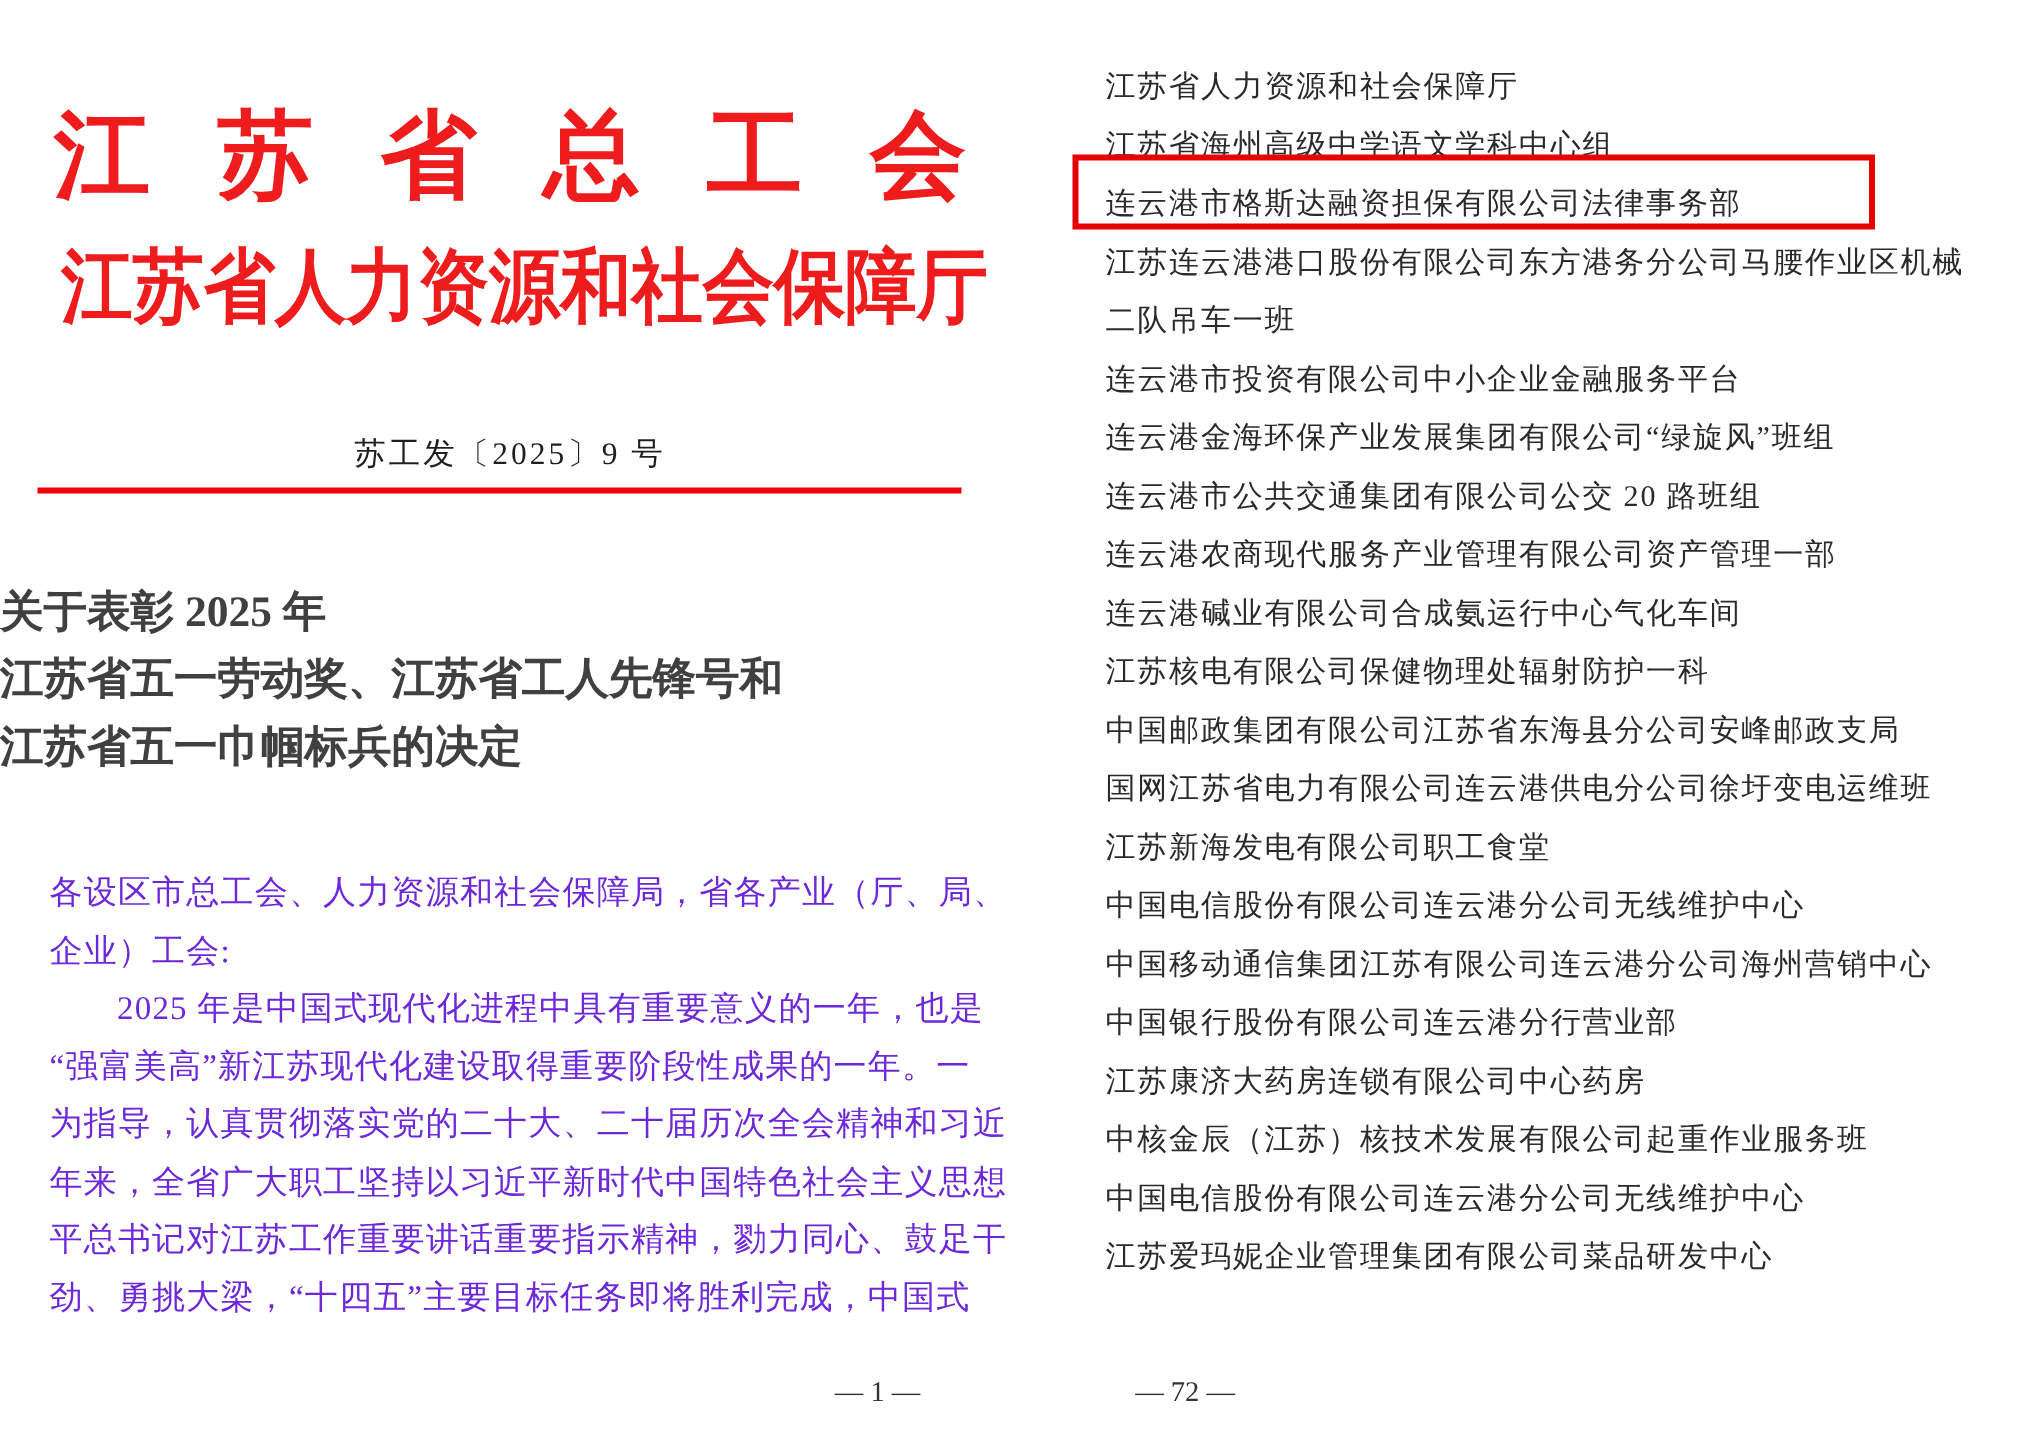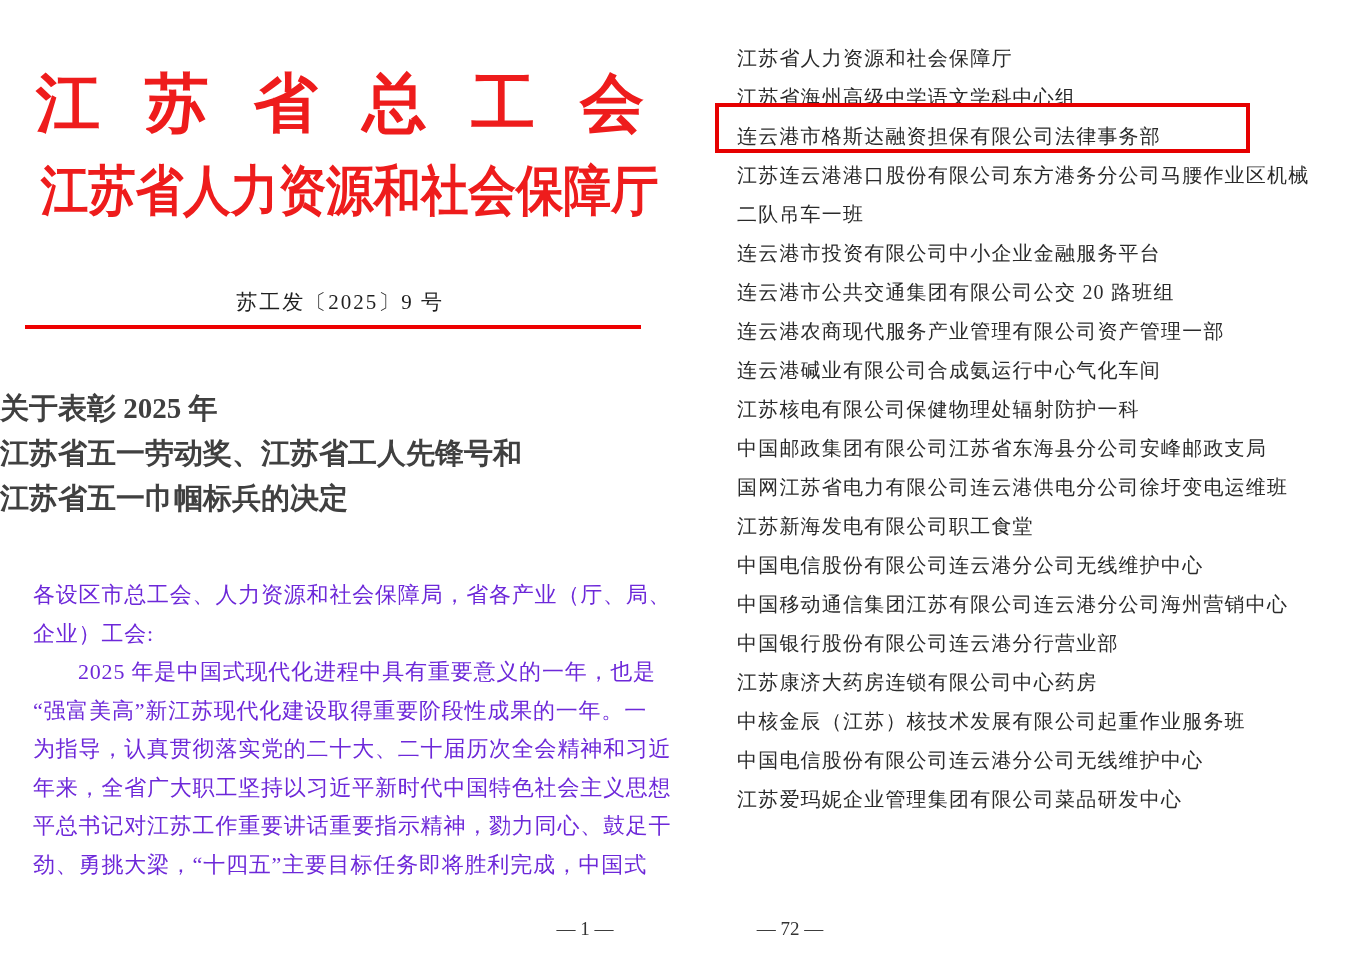--- a/index.html
+++ b/index.html
@@ -153,20 +153,21 @@
 
   <div id="right-page">
 
     <div class="award-list">
       <div>江苏省人力资源和社会保障厅</div>
       <div>江苏省海州高级中学语文学科中心组</div>
       <div>连云港市格斯达融资担保有限公司法律事务部</div>
       <div>江苏连云港港口股份有限公司东方港务分公司马腰作业区机械</div>
       <div>二队吊车一班</div>
       <div>连云港市投资有限公司中小企业金融服务平台</div>
+      <div>连云港金海环保产业发展集团有限公司“绿旋风”班组</div>
       <div>连云港市公共交通集团有限公司公交 20 路班组</div>
       <div>连云港农商现代服务产业管理有限公司资产管理一部</div>
       <div>连云港碱业有限公司合成氨运行中心气化车间</div>
       <div>江苏核电有限公司保健物理处辐射防护一科</div>
       <div>中国邮政集团有限公司江苏省东海县分公司安峰邮政支局</div>
       <div>国网江苏省电力有限公司连云港供电分公司徐圩变电运维班</div>
       <div>江苏新海发电有限公司职工食堂</div>
       <div>中国电信股份有限公司连云港分公司无线维护中心</div>
       <div>中国移动通信集团江苏有限公司连云港分公司海州营销中心</div>
       <div>中国银行股份有限公司连云港分行营业部</div>

